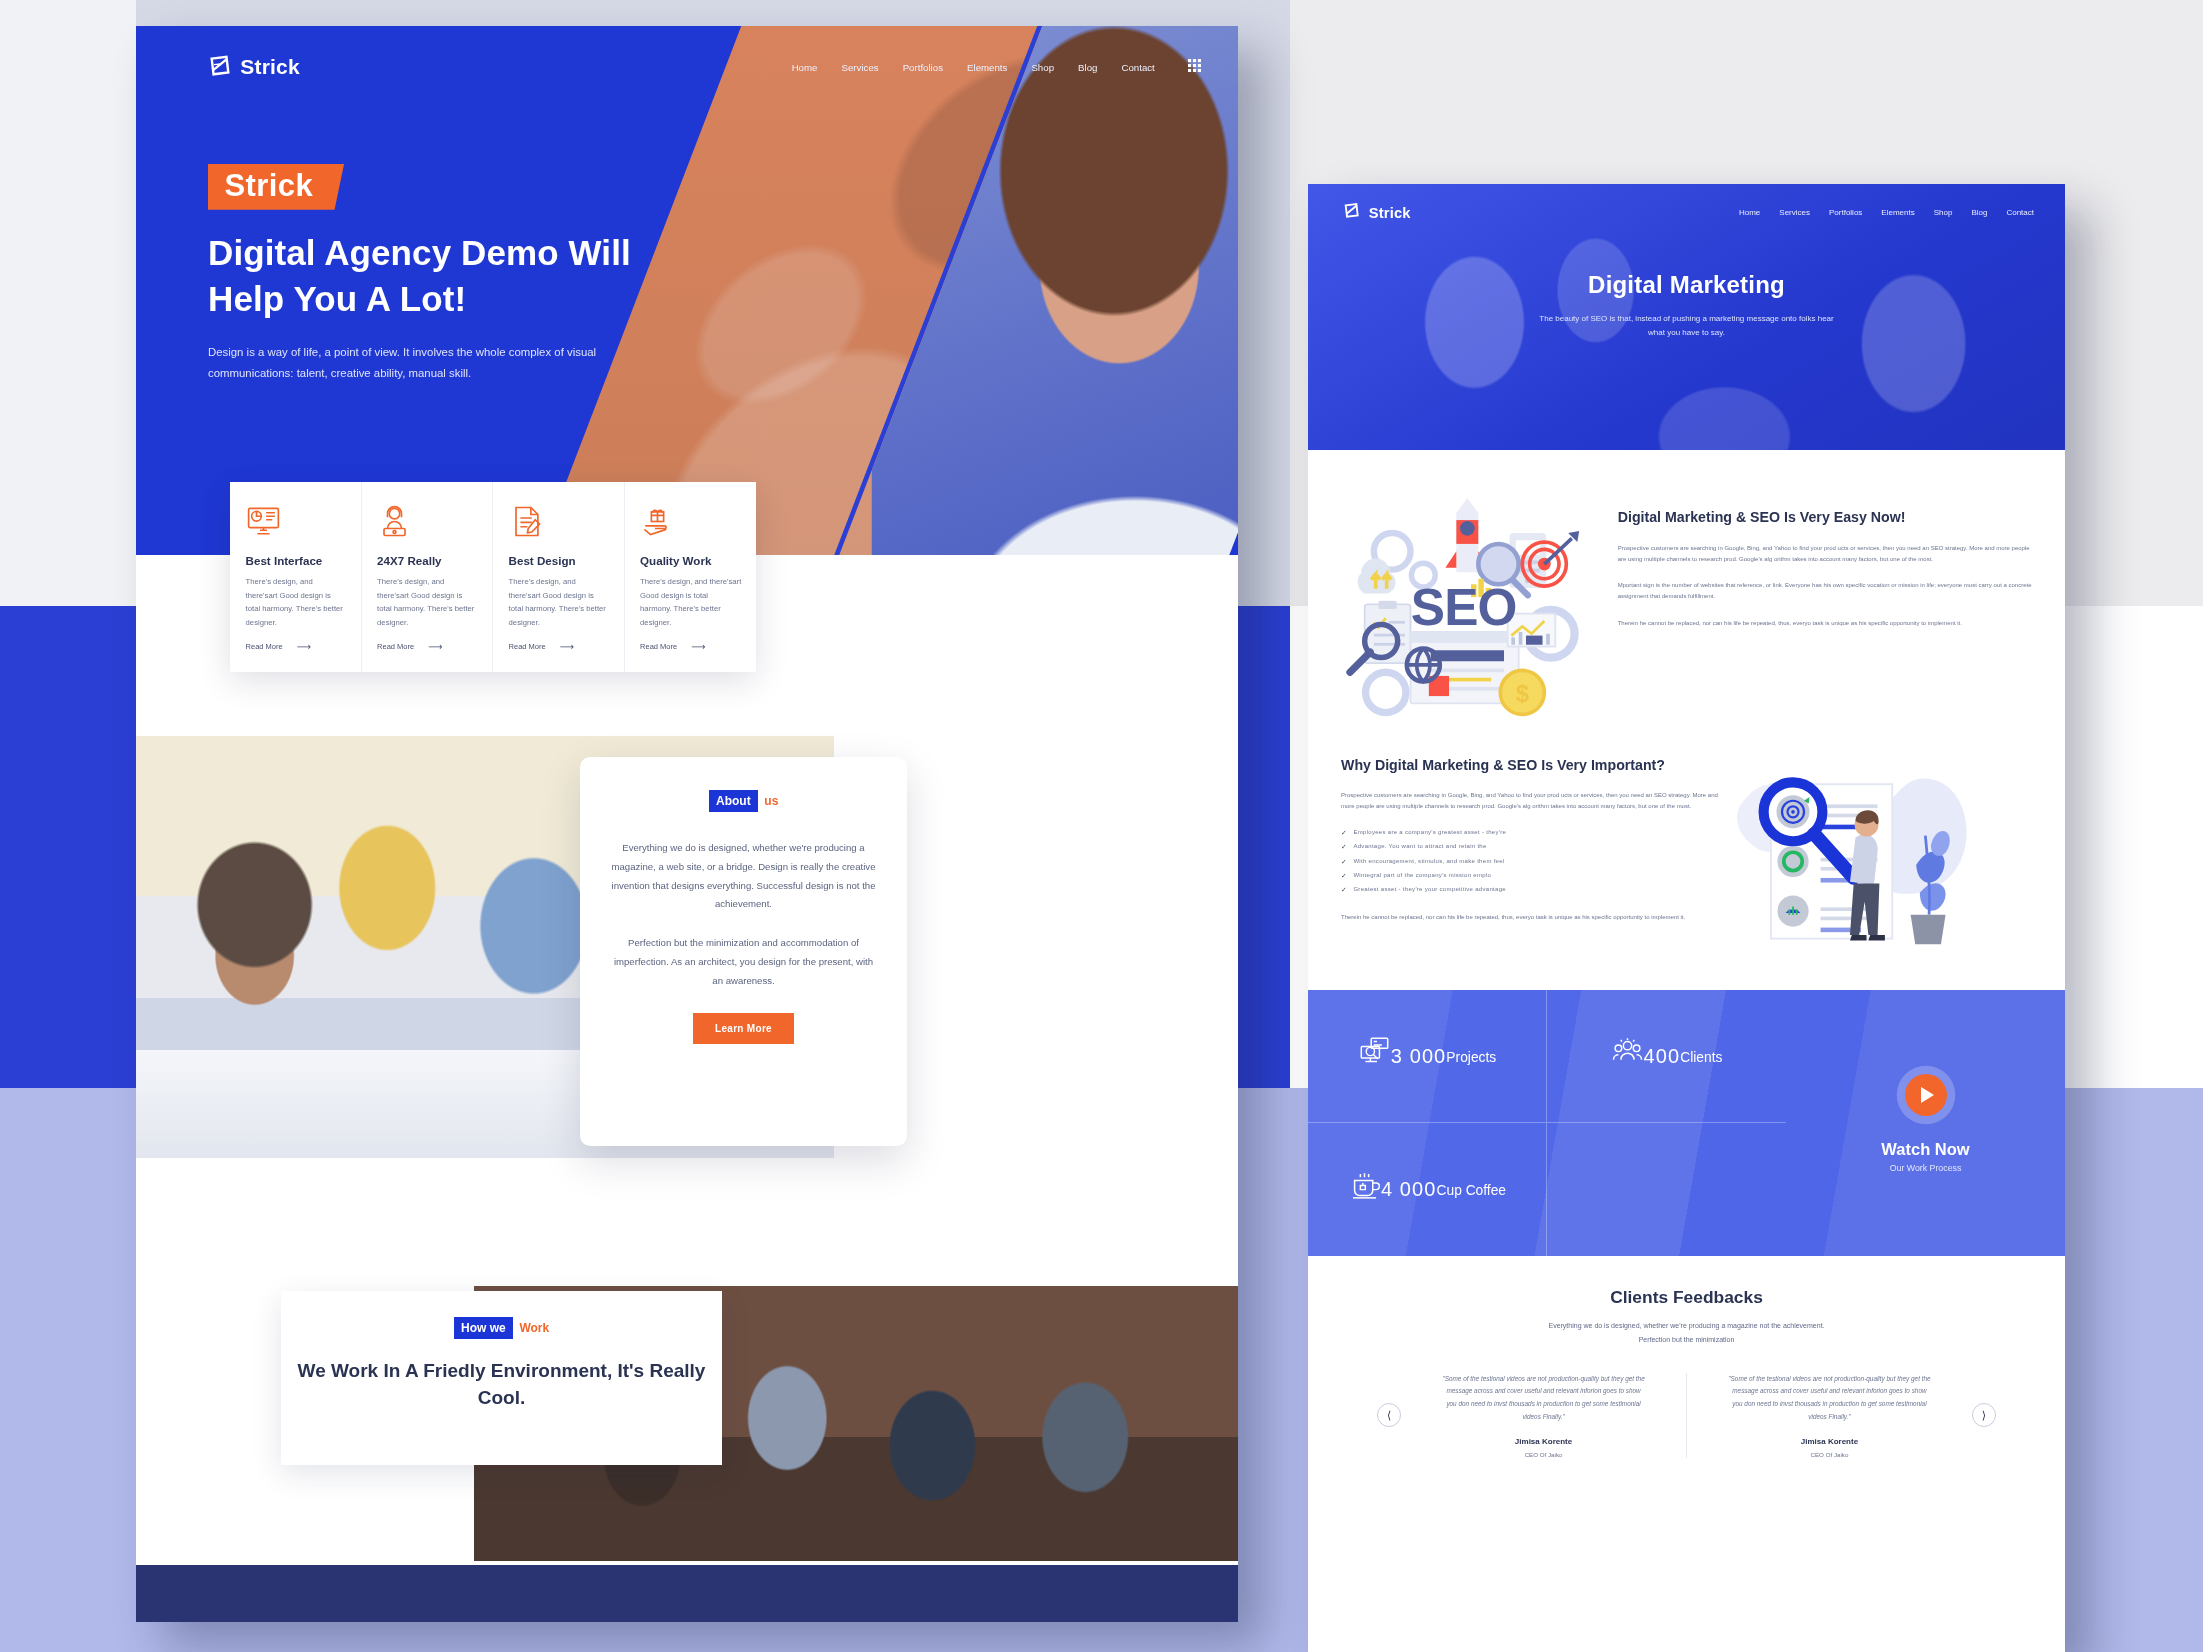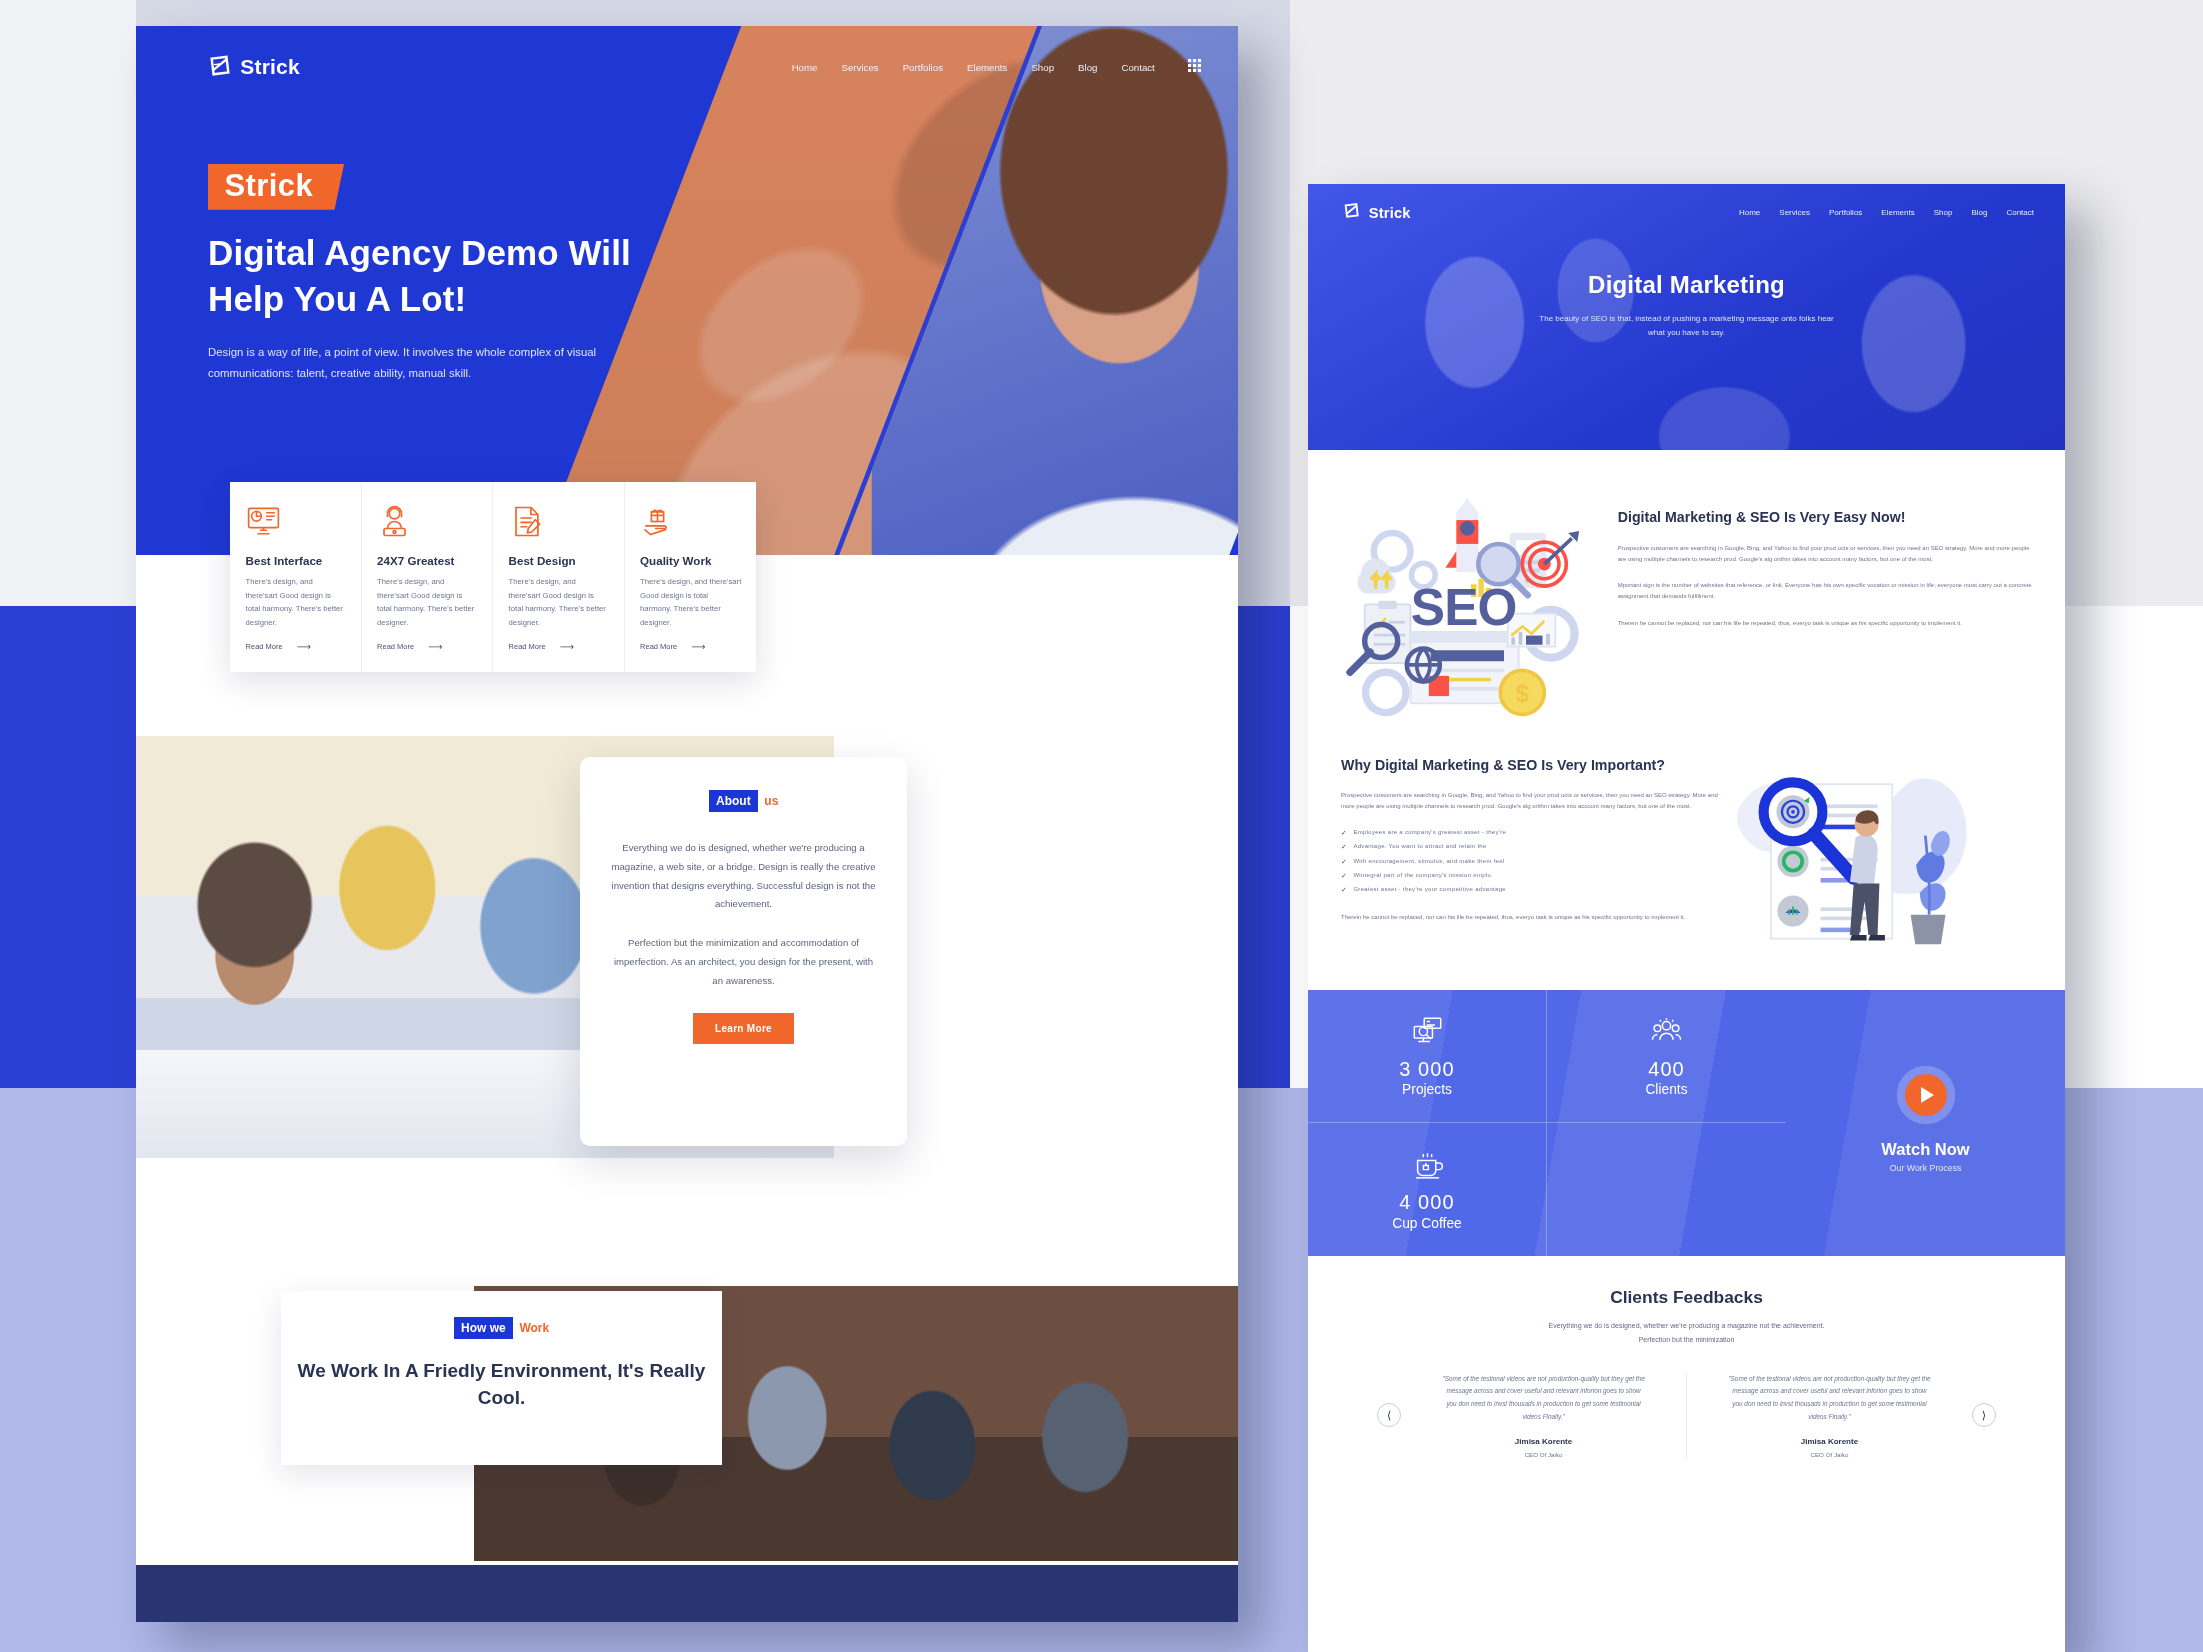--- a/index.html
+++ b/index.html
@@ -196,21 +196,21 @@
     position:absolute; inset:0; opacity:.30;
     background:
       linear-gradient(100deg,#cfd6e6 0 18%, #9fb0cd 18% 34%, #d7dde9 34% 52%, #8fa0c0 52% 70%, #c9d2e2 70% 100%),
       linear-gradient(0deg,#b9c4d8,#dfe4ee);
     mix-blend-mode:screen;
   }
   .count-grid {
     position:relative; z-index:3; width:478px; display:grid;
     grid-template-columns:1fr 1fr; grid-template-rows:1fr 1fr;
   }
-  .count-cell { display:flex; flex-direction:column; align-items:center; justify-content:center; color:#fff; }
+  .count-cell { display:flex; align-items:center; justify-content:center; color:#fff; }
   .count-grid .count-cell:nth-child(1),
   .count-grid .count-cell:nth-child(2){ border-bottom:0.9px solid rgba(255,255,255,.30); }
   .count-grid .count-cell:nth-child(1),
   .count-grid .count-cell:nth-child(3){ border-right:0.9px solid rgba(255,255,255,.30); }
   .count-cell .ic { height:33px; margin-bottom:9.2px; }
   .count-cell .num { font-size:20px; font-weight:400; letter-spacing:1.1px; }
   .count-cell .lab { font-size:13.8px; font-weight:400; margin-top:1.8px; }
   .watch { position:relative; z-index:3; flex:1; display:flex; flex-direction:column;
            align-items:center; justify-content:center; color:#fff; }
   .play-btn { width:42px; height:42px; border-radius:50%; background:#f2662b;
@@ -328,21 +328,21 @@
       <div class="card-icon">
         <svg viewBox="0 0 40 40" width="35" height="35" fill="none" stroke="#f1662a" stroke-width="1.9">
           <circle cx="20" cy="11" r="6"></circle>
           <path d="M12 11a8 8 0 0116 0"></path>
             <path d="M12 11v4M28 11v4"></path>
           <path d="M12 28c0-5 4-8 8-8s8 3 8 8"></path>
           <rect x="8" y="28" width="24" height="8" rx="1.5"></rect>
           <circle cx="20" cy="32" r="1.6"></circle>
         </svg>
       </div>
-      <h3>24X7 Greatest</h3>
+      <h3>24X7 Really</h3>
       <p>There's design, and there'sart Good design is total harmony. There's better designer.</p>
       <div class="read">
         <span>Read More</span>
         <span class="arw">⟶</span>
       </div>
     </div>
 
     <div class="card">
       <div class="card-icon">
         <svg viewBox="0 0 40 40" width="35" height="35" fill="none" stroke="#f1662a" stroke-width="1.9">

